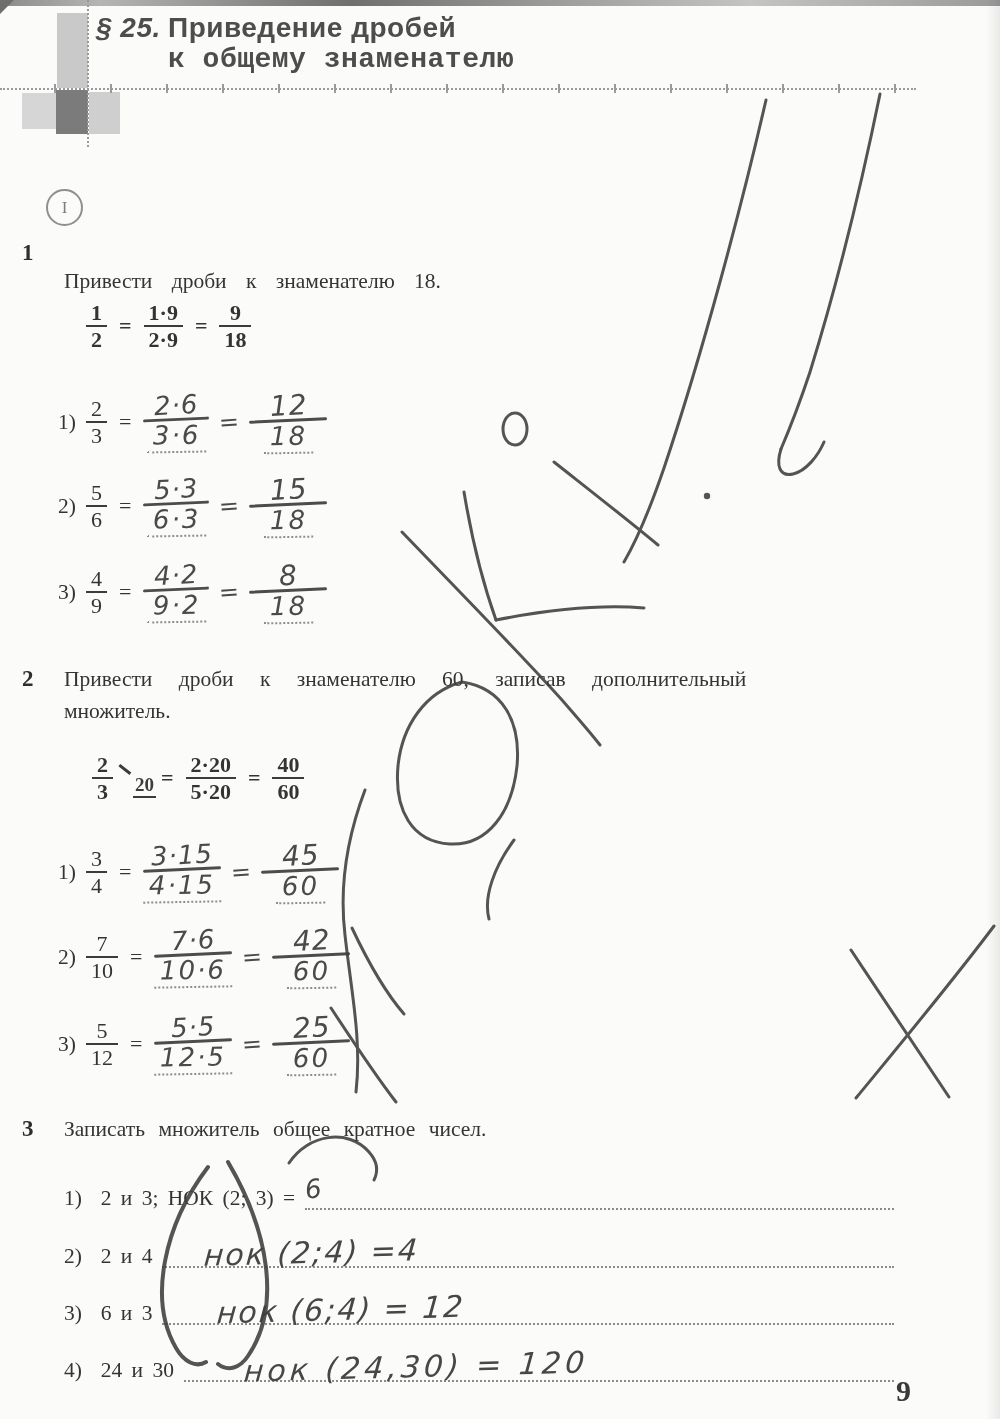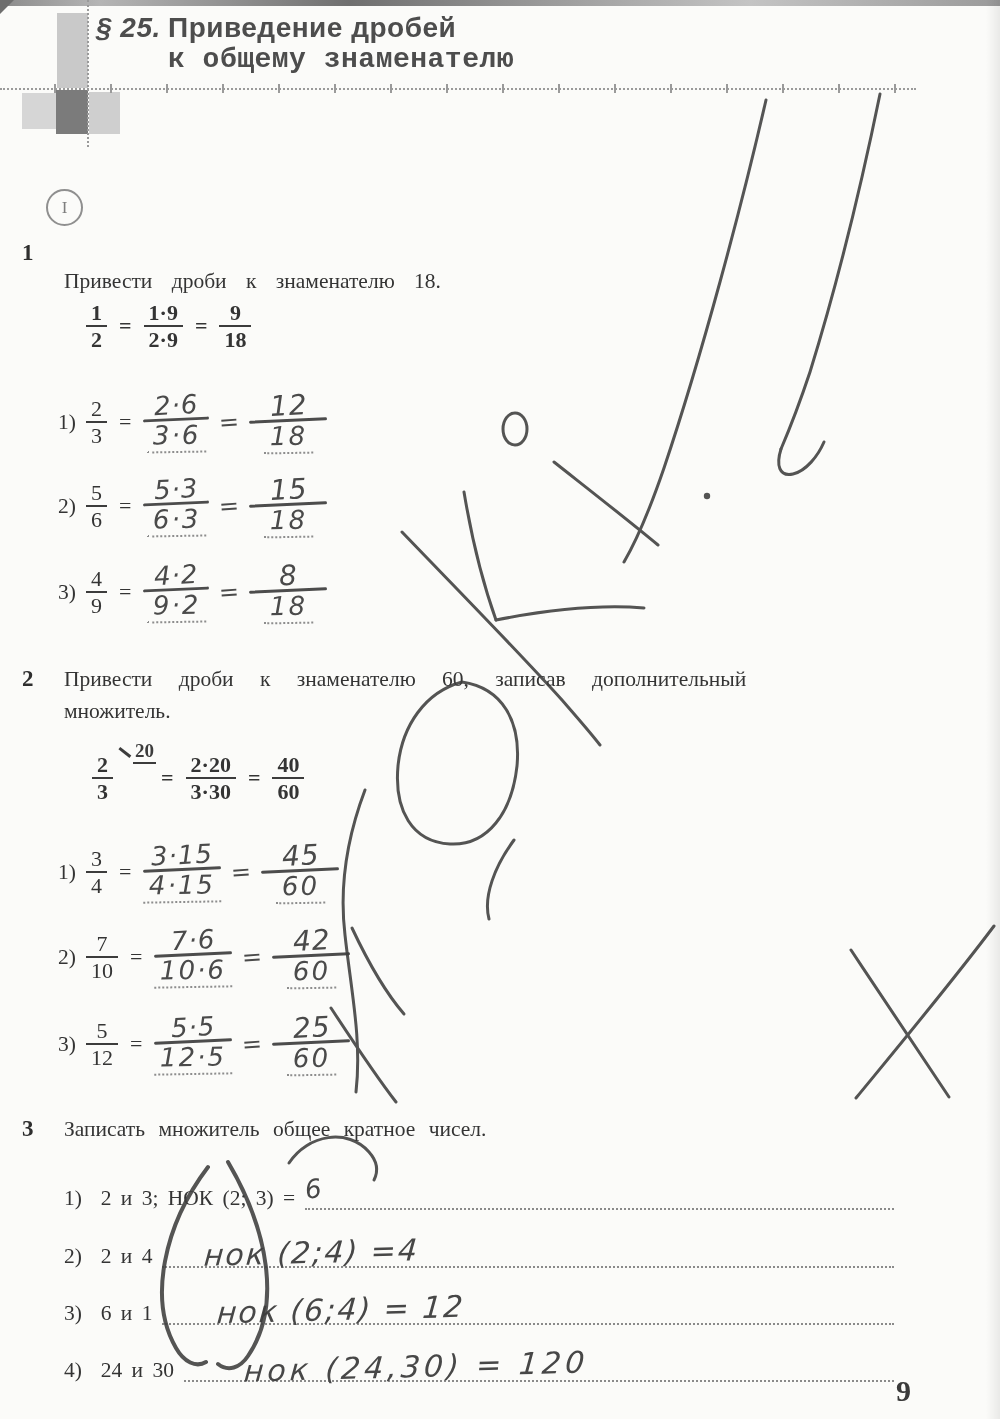--- a/index.html
+++ b/index.html
@@ -49,21 +49,21 @@
   .hfrac{display:inline-flex;flex-direction:column;align-items:center;line-height:1.05;min-width:66px;}
   .hfrac .num{font-size:26px;transform:rotate(-3deg) translateY(1px);letter-spacing:1px;}
   .hfrac .bar{width:100%;height:3px;background:#4c4c4c;transform:rotate(-2.5deg);border-radius:2px;}
   .hfrac .den{font-size:26px;border-bottom:2px dotted #8d8d8d;padding:1px 6px 2px;transform:rotate(-1deg);letter-spacing:2px;}
   .hfrac.res{min-width:78px;}
   .hfrac.res .num{font-size:28px;}
   
   .rel{position:relative;}
   .sup-mult{position:absolute;top:-12px;left:26px;display:flex;align-items:center;font-size:19px;font-weight:bold;color:#3c3c3c;white-space:nowrap;}
   .sup-mult .tick{display:inline-block;width:14px;height:2.5px;background:#3c3c3c;transform:rotate(38deg);margin-right:1px;}
-  .sup-mult .val{border-bottom:2.5px solid #3c3c3c;padding:0 2px;}
+  .sup-mult .val{border-bottom:2.5px solid #3c3c3c;padding:0 2px;margin-top:34px;}
   
   .t3row{position:absolute;left:64px;width:830px;height:42px;display:flex;align-items:flex-end;}
   .t3row .printed{font-size:21.5px;white-space:nowrap;line-height:1;padding-bottom:1px;}
   .t3row .dotline{flex:1;border-bottom:2.5px dotted #8a8a8a;height:0;margin-left:10px;position:relative;}
   .t3row .handans{position:absolute;bottom:-4px;font-size:30px;letter-spacing:2px;transform:rotate(-1.5deg) skewX(-6deg);white-space:nowrap;color:#474747;}
   .t3row .small6{position:absolute;left:0;bottom:4px;font-size:26px;transform:rotate(-8deg);color:#474747;}
   
   .pagenum{left:896px;top:1374px;font-size:30px;font-weight:bold;color:#3a3a3a;}
   
   .wm{left:0;top:0;pointer-events:none;z-index:6;}
@@ -178,21 +178,21 @@
     <span class="num">2</span>
     <span class="den">3</span>
     <span class="sup-mult">
         <i class="tick"></i>
         <span class="val">20</span>
       </span>
   </span>
   <span class="eq bold" style="margin-left:36px;">=</span>
   <span class="frac bold">
     <span class="num">2·20</span>
-    <span class="den">3·30</span>
+    <span class="den">5·20</span>
   </span>
   <span class="eq bold">=</span>
   <span class="frac bold">
     <span class="num">40</span>
     <span class="den">60</span>
   </span>
 </div>
 
 <div class="abs row" style="left:58px;top:840px;">
   <span class="tasktext">1)</span>
@@ -265,21 +265,21 @@
 </div>
 
 <div class="t3row" style="top:1226px;text-align:right;">
   <span class="printed ws4"><span>2)</span>&nbsp;&nbsp;<span>2 и 4</span></span>
   <span class="dotline">
     <span class="handans hand" style="left:42px;">нок (2;4) =4</span>
   </span>
 </div>
 
 <div class="t3row" style="top:1283px;">
-  <span class="printed ws4"><span>3)</span>&nbsp;&nbsp;<span>6 и 1</span></span>
+  <span class="printed ws4"><span>3)</span>&nbsp;&nbsp;<span>6 и 3</span></span>
   <span class="dotline">
     <span class="handans hand" style="left:55px;">нок (6;4) = 12</span>
   </span>
 </div>
 
 <div class="t3row" style="top:1340px;">
   <span class="printed ws4"><span>4)</span>&nbsp;&nbsp;<span>24 и 30</span></span>
   <span class="dotline">
     <span class="handans hand" style="left:60px;letter-spacing:4px;">нок (24,30) = 120</span>
   </span>

